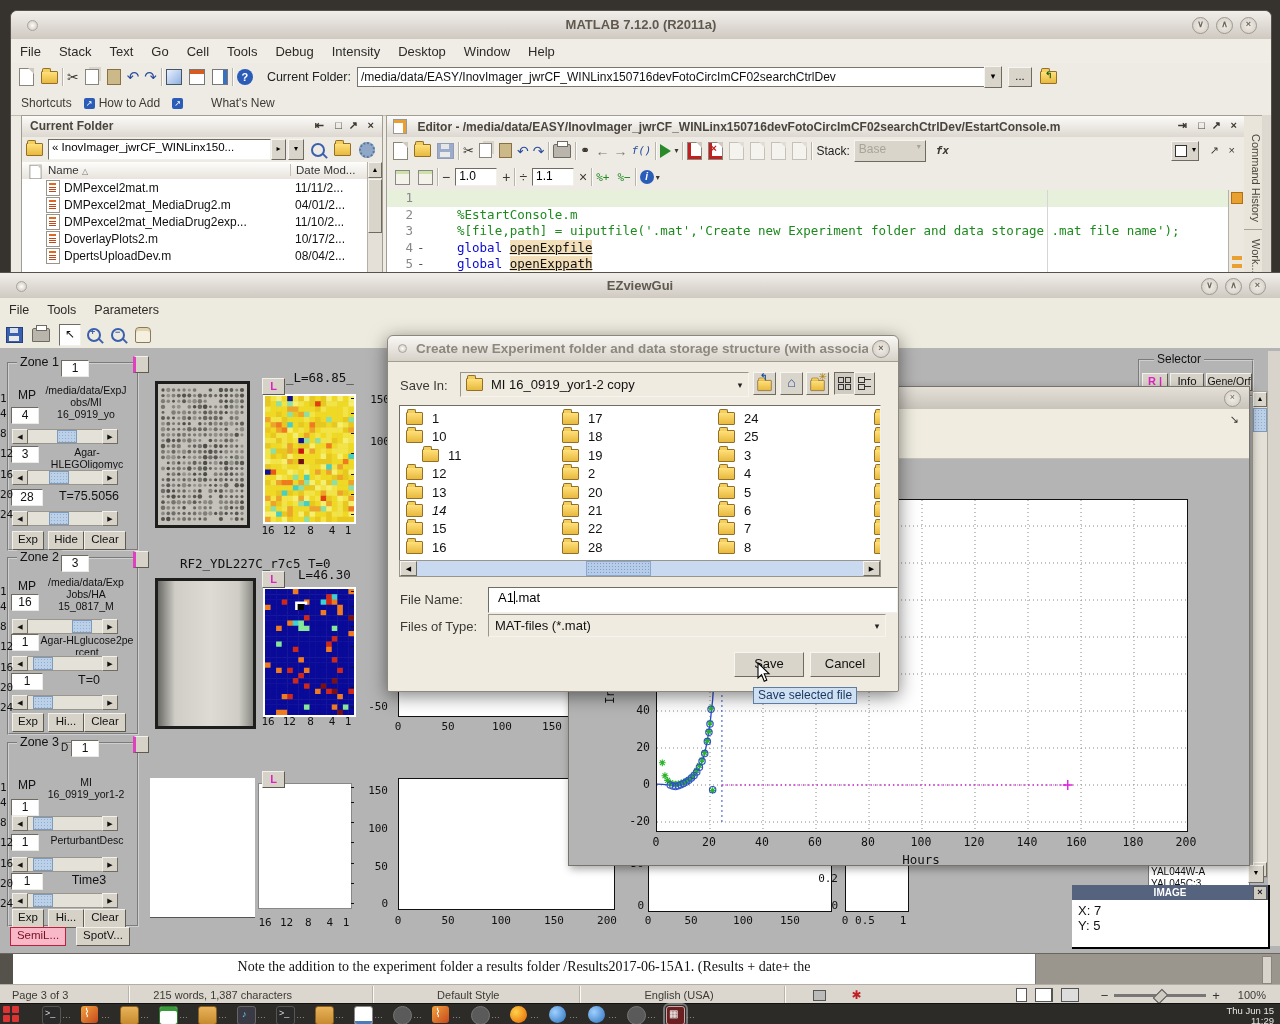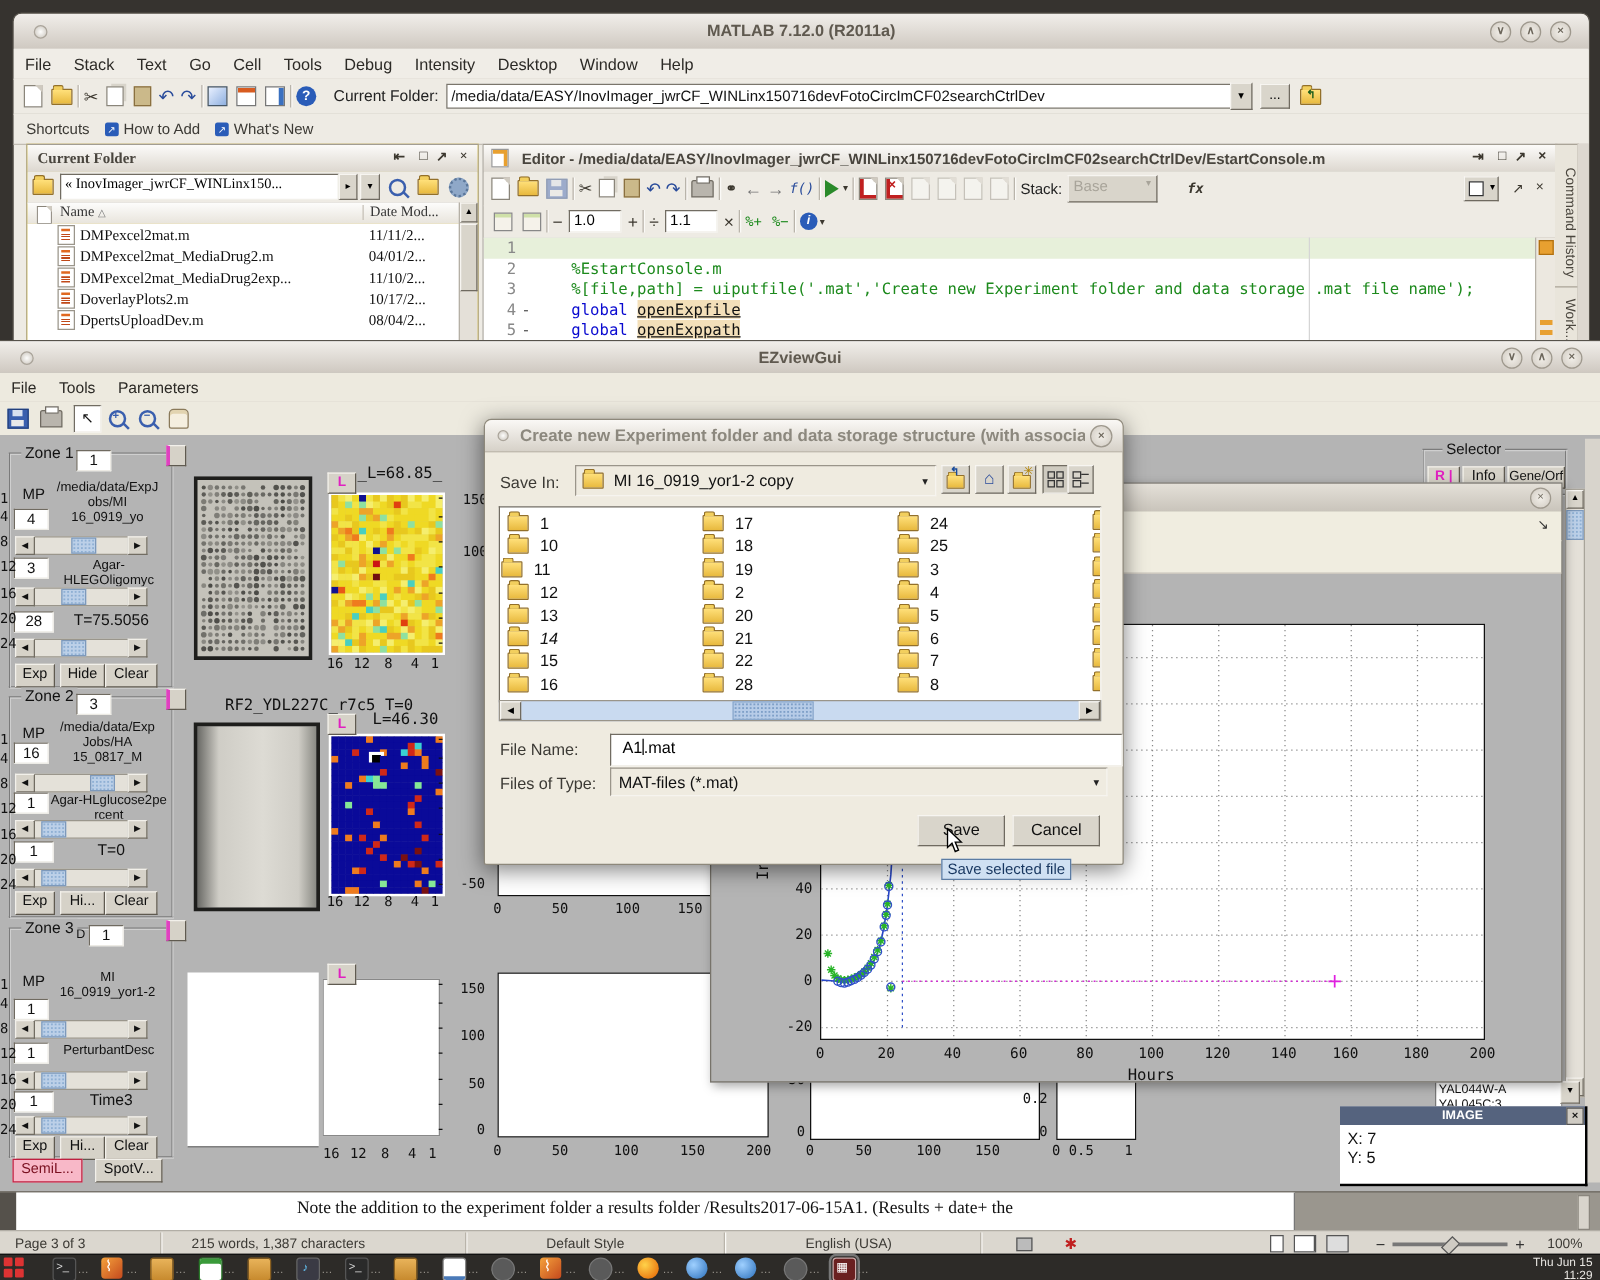--- a/index.html
+++ b/index.html
@@ -121,24 +121,24 @@
       <span class="raised" style="width:22px;height:18px;text-align:center;font-size:11px;line-height:16px;margin-left:6px;">...</span>
       <span class="ic ic-folder" style="margin-left:8px;">
           <span class="abs" style="left:4px;top:-2px;color:#1a5c1a;font-size:9px;font-weight:bold;">↰</span>
         </span>
     </div>
     <div class="abs toolbar" style="left:0;right:0;top:80px;height:24px;padding-left:10px;border-bottom:1px solid #c2bdb3;">
       <span class="statusitem" style="font-size:12px;">Shortcuts</span>
       <span class="ic" style="width:11px;height:11px;background:#2a5cb8;margin:0 4px 0 12px;border-radius:2px;color:#fff;font-size:8px;text-align:center;line-height:11px;">↗</span>
       <span class="statusitem" style="font-size:12px;">How to Add</span>
       <span class="ic" style="width:11px;height:11px;background:#2a5cb8;margin:0 4px 0 12px;border-radius:2px;color:#fff;font-size:8px;text-align:center;line-height:11px;">↗</span>
-      <span class="statusitem" style="font-size:12px;">What's New</span>
+      <span class="statusitem" style="font-size:12px;margin-left:24px;">What's New</span>
     </div>
 
-    <div class="abs" style="left:10px;top:104px;width:360px;height:158px;border:1px solid #a29d92;background:#fde047;font-family:Liberation Serif, serif;">
+    <div class="abs" style="left:10px;top:104px;width:360px;height:158px;border:1px solid #a29d92;background:#14b8a6;">
       <div class="abs titlebar" style="left:0;right:0;top:0;height:21px;background:linear-gradient(#fcfbf9,#ddd8d0);">
         <span style="font-size:12px;margin-left:8px;line-height:21px;color:#49453e;">Current Folder</span>
         <span class="abs glyph" style="right:58px;top:3px;">⇤</span>
         <span class="abs glyph" style="right:40px;top:3px;">□</span>
         <span class="abs glyph" style="right:24px;top:3px;">↗</span>
         <span class="abs glyph" style="right:8px;top:3px;">×</span>
       </div>
       <div class="abs toolbar" style="left:0;right:0;top:21px;height:25px;padding:0 4px;">
         <span class="ic ic-folder"></span>
         <span class="sunken" style="margin-left:5px;width:215px;height:17px;font-size:11.5px;padding:1px 3px;white-space:nowrap;overflow:hidden;"><span>« InovImager_jwrCF_WINLinx150...</span></span>
@@ -237,21 +237,21 @@
           <span style="width:6px"></span>
         <span class="ic ic-doc" style="opacity:.4;"></span>
           <span style="width:6px"></span>
         <span class="ic ic-doc" style="opacity:.4;"></span>
         <span class="sep"></span>
         <span style="font-size:12px;color:#222;">Stack:</span>
         <span class="raised" style="margin-left:4px;width:62px;height:18px;font-size:12px;color:#a8a49a;padding:1px 4px;display:flex;">
             <span>Base</span>
             <span class="arr" style="margin-left:auto;font-size:8px;color:#a8a49a;">▾</span>
           </span>
-        <span class="glyph mono" style="font-style:italic;font-weight:bold;margin-left:24px;text-align:right;">fx</span>
+        <span class="glyph mono" style="font-style:italic;font-weight:bold;margin-left:10px;text-align:right;">fx</span>
         <span class="abs raised" style="right:46px;top:4px;width:26px;height:18px;">
             <span class="abs" style="left:3px;top:3px;width:10px;height:10px;border:1.5px solid #333;background:#fff;"></span>
             <span class="abs" style="right:2px;top:3px;font-size:8px;">▾</span>
           </span>
         <span class="abs glyph" style="right:26px;top:7px;">↗</span>
         <span class="abs glyph" style="right:10px;top:7px;">×</span>
       </div>
       <div class="abs toolbar" style="left:0;right:0;top:48px;height:26px;padding-left:8px;">
         <span class="ic" style="width:13px;height:13px;background:#f5f2ea;border:1px solid #888;box-shadow:inset 0 3px 0 #cfe0a8;"></span>
           <span style="width:8px"></span>
@@ -1940,21 +1940,21 @@
 
     <div class="abs sunken" id="dlg-list" style="left:11px;top:69px;width:480px;height:155px;overflow:hidden;">
         <div style="position: absolute; left: 6px; top: 5px; display: flex; align-items: center;">
           <span class="ic ic-folder"></span>
           <span style="margin-left: 9px; font-size: 13px; color: rgb(17, 17, 17);">1</span>
         </div>
         <div style="position: absolute; left: 6px; top: 23.4px; display: flex; align-items: center;">
           <span class="ic ic-folder"></span>
           <span style="margin-left: 9px; font-size: 13px; color: rgb(17, 17, 17);">10</span>
         </div>
-        <div style="position: absolute; left: 1px; top: 41.8px; display: flex; align-items: center;">
+        <div style="position: absolute; left: 22px; top: 41.8px; display: flex; align-items: center;">
           <span class="ic ic-folder"></span>
           <span style="margin-left: 9px; font-size: 13px; color: rgb(17, 17, 17);">11</span>
         </div>
         <div style="position: absolute; left: 6px; top: 60.2px; display: flex; align-items: center;">
           <span class="ic ic-folder"></span>
           <span style="margin-left: 9px; font-size: 13px; color: rgb(17, 17, 17);">12</span>
         </div>
         <div style="position: absolute; left: 6px; top: 78.6px; display: flex; align-items: center;">
           <span class="ic ic-folder"></span>
           <span style="margin-left: 9px; font-size: 13px; color: rgb(17, 17, 17);">13</span>

